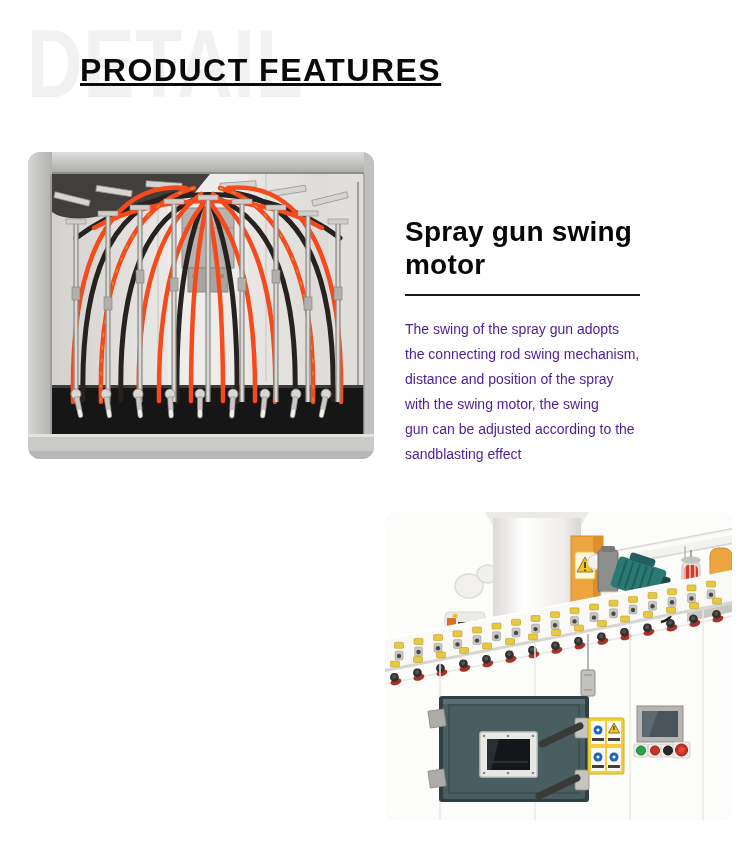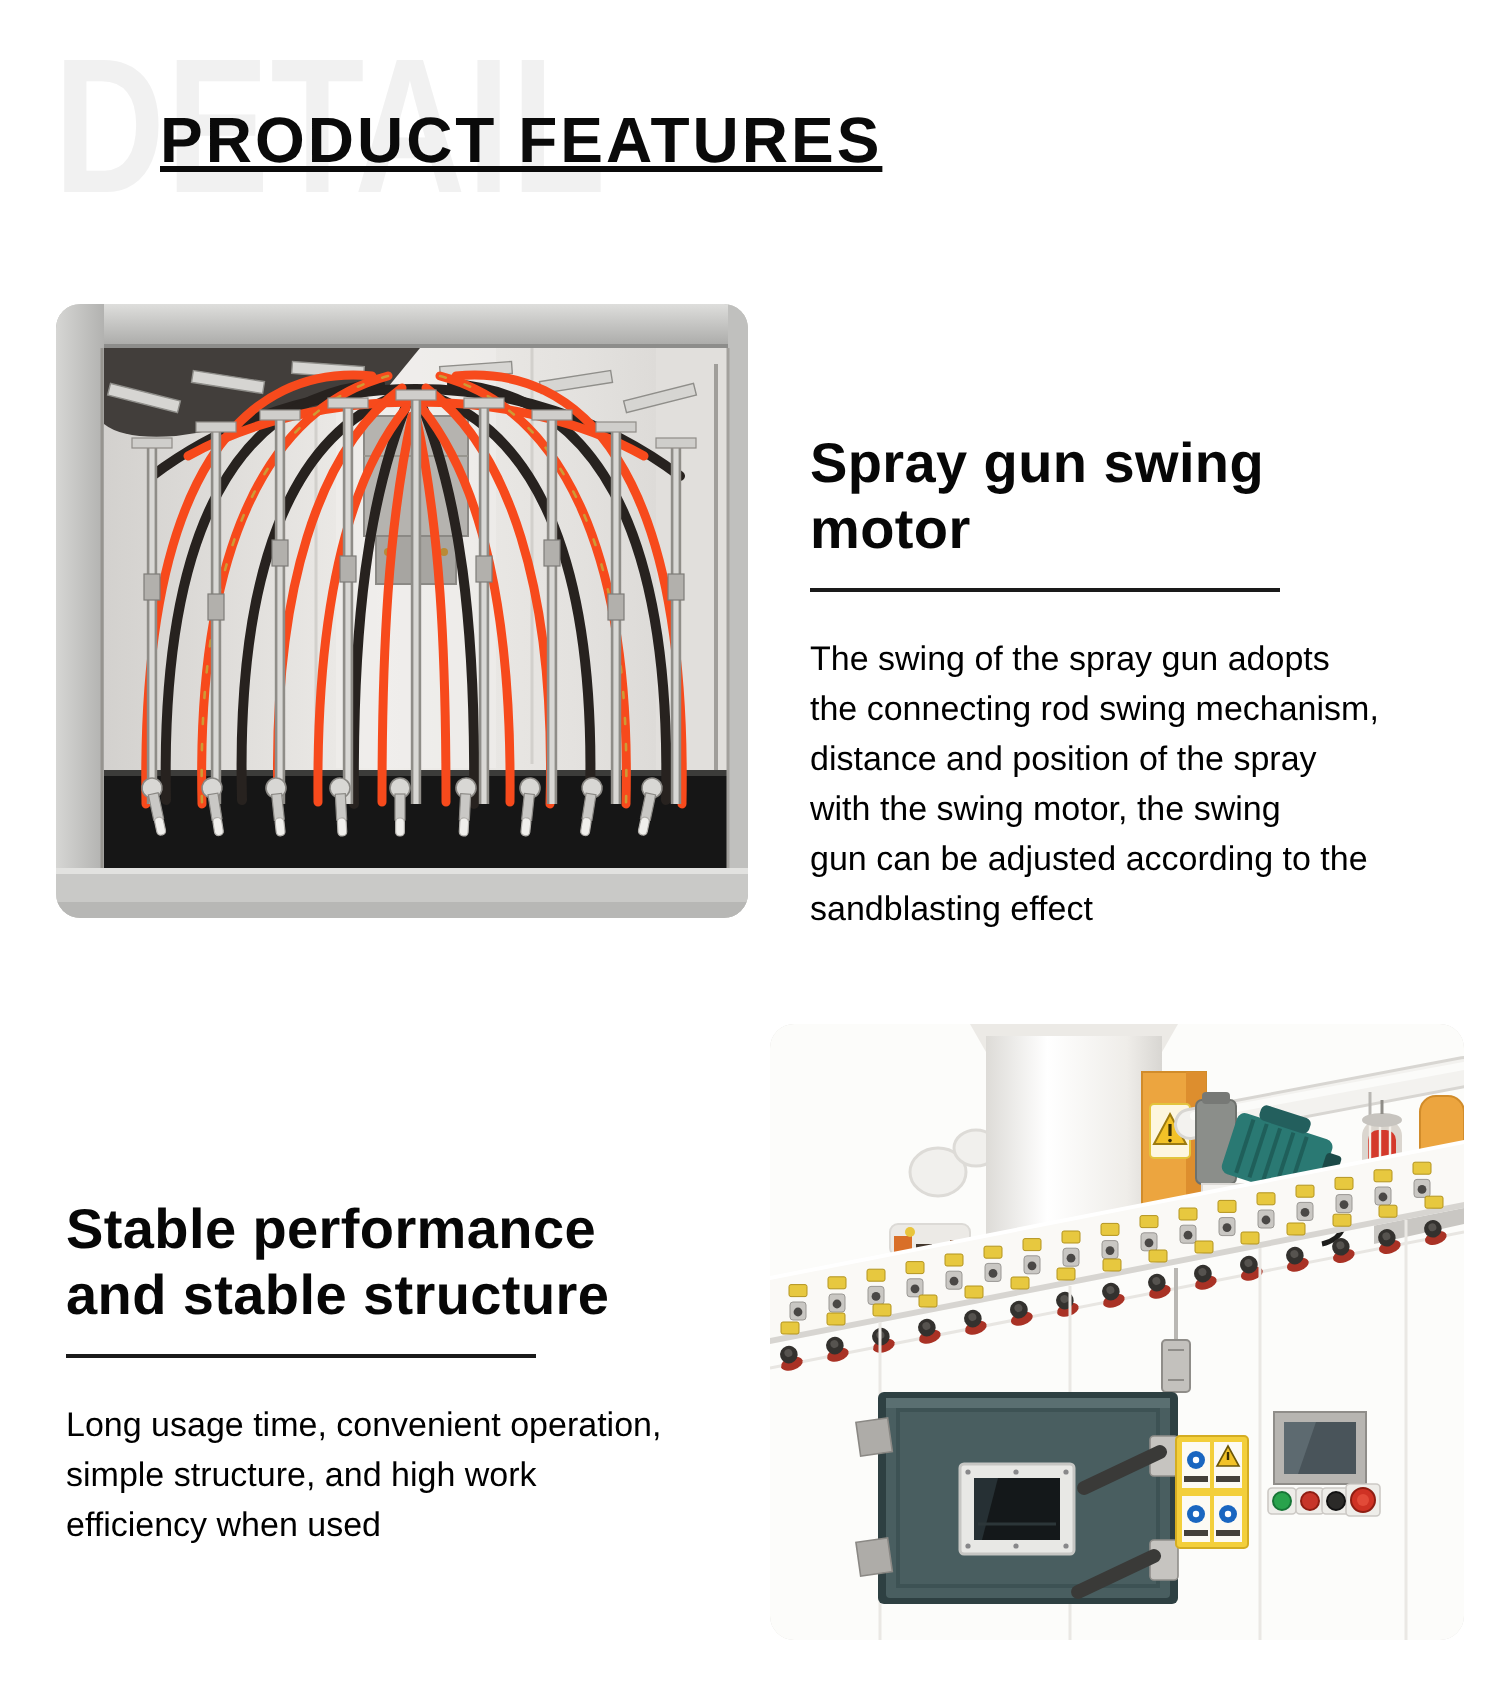--- a/index.html
+++ b/index.html
@@ -24,21 +24,21 @@
   .photo svg { display:block; }
   .photo-1 { left:28px; top:152px; width:346px; height:307px; }
   .photo-2 { left:385px; top:512px; width:347px; height:308px; }
 
   
   .textblock { position:absolute;margin-top:24px; }
   .textblock-1 { left:405px; top:191px; width:345px; }
   .textblock-2 { left:33px;  top:574px; width:360px; }
   .feature-heading { font-size:28px; line-height:33px; font-weight:700; color:#070707; letter-spacing:0.2px; }
   .heading-divider { width:235px; height:2px; background:#1a1a1a; margin-top:13px; }
-  .feature-body { margin-top:21px; font-size:17px; line-height:25px; color:#000000; }
+  .feature-body { margin-top:21px; font-size:14px; line-height:25px; color:#4c1d95; }
   .feature-body .line { white-space:nowrap; }
 </style>
 </head>
 <body>
 
 <div class="page">
 
   <div class="watermark">DETAIL</div>
   <h1 class="page-title">PRODUCT FEATURES</h1>
 
@@ -245,32 +245,20 @@
     <div class="feature-body">
       <div class="line">The swing of the spray gun adopts</div>
       <div class="line">the connecting rod swing mechanism,</div>
       <div class="line">distance and position of the spray</div>
       <div class="line">with the swing motor, the swing</div>
       <div class="line">gun can be adjusted according to the</div>
       <div class="line">sandblasting effect</div>
     </div>
   </div>
 
-  <div class="textblock textblock-2">
-    <h2 class="feature-heading">
-      <span>Stable performance</span><br>
-      <span>and stable structure</span>
-    </h2>
-    <div class="heading-divider"></div>
-    <div class="feature-body">
-      <div class="line">Long usage time, convenient operation,</div>
-      <div class="line">simple structure, and high work</div>
-      <div class="line">efficiency when used</div>
-    </div>
-  </div>
 
   <figure class="photo photo-2">
     <svg viewBox="0 0 347 308" width="347" height="308">
       <defs>
         <clipPath id="clip2">
             <rect x="0" y="0" width="347" height="308" rx="12"></rect>
           </clipPath>
         <linearGradient id="cyl" x1="0" y1="0" x2="1" y2="0">
           <stop offset="0" stop-color="#dddbd7"></stop>
             <stop offset="0.35" stop-color="#ffffff"></stop>

